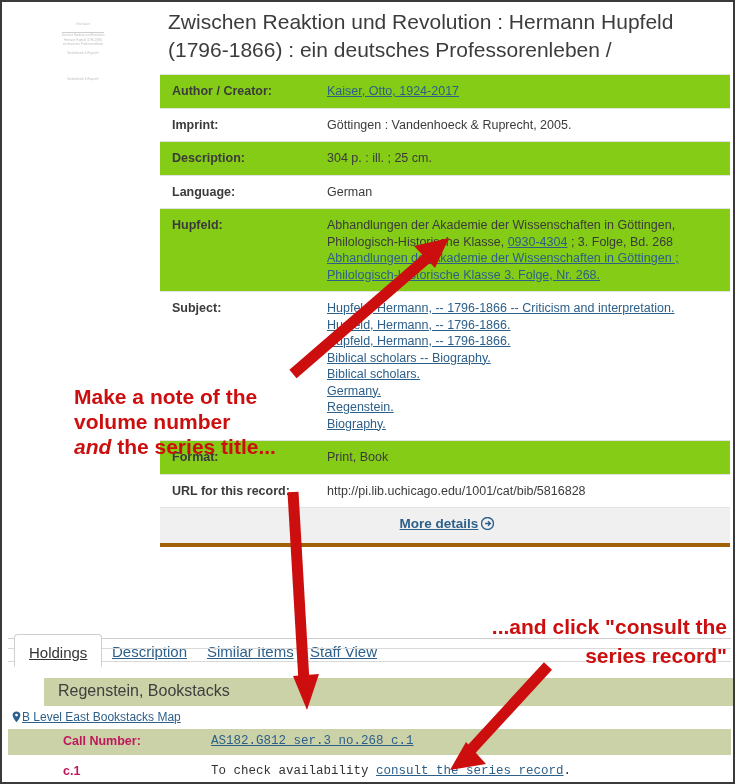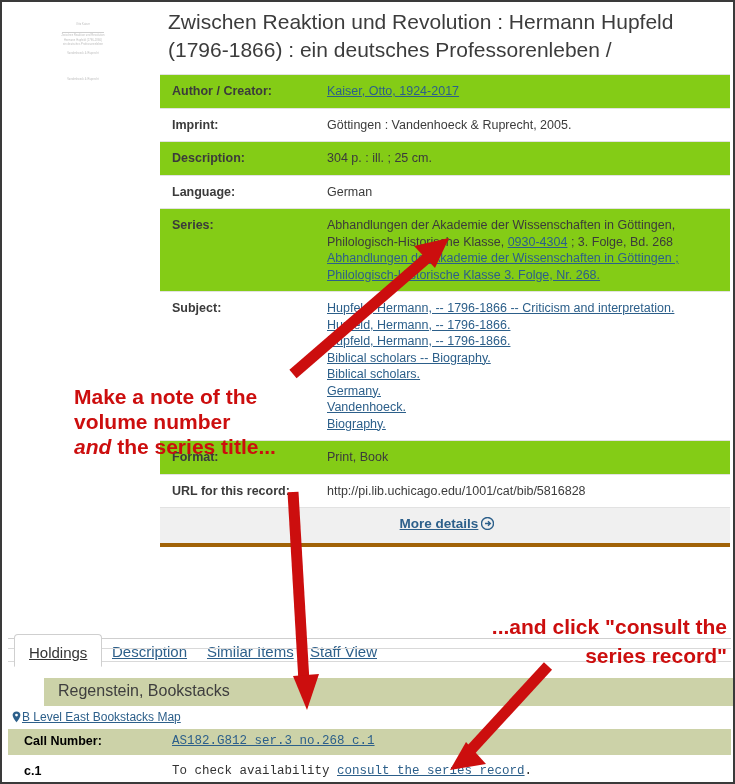--- a/index.html
+++ b/index.html
@@ -184,22 +184,23 @@
     font-size: 12.5px;
   }
   .hold-row.shade { background: #ccd2a8; }
   .hold-call { top: 727px; height: 26px; padding-top: 5px; }
   .hold-c1   { top: 757px; height: 26px; padding-top: 5px; background: #ffffff; }
   .hr-lbl {
     display: inline-block;
     width: 164px;
     padding-left: 16px;
     font-weight: bold;
-    color: #000000;
+    color: #be185d;
     vertical-align: top;
+    margin-left: 39px;
   }
   .hr-val { display: inline-block; color: #333; vertical-align: top; font-family: Liberation Mono, monospace; }
 
   
   .anno {
     position: absolute;
     color: #cc0e0e;
     font-weight: bold;
     font-family: "Liberation Sans", sans-serif;
   }
@@ -258,40 +259,40 @@
       <tr class="alt">
         <td class="lbl">Description:</td>
         <td class="val">304 p. : ill. ; 25 cm.</td>
       </tr>
       <tr class="plain">
         <td class="lbl">Language:</td>
         <td class="val">German</td>
       </tr>
 
       <tr class="alt">
-        <td class="lbl">Series:</td>
+        <td class="lbl">Hupfeld:</td>
         <td class="val">
           <span class="series-plain">Abhandlungen der Akademie der Wissenschaften in Göttingen, Philologisch-Historische Klasse,</span>
           <a class="lnk" href="#">0930-4304</a>
           <span class="series-plain">; 3. Folge, Bd. 268</span>
           <br>
           <a class="lnk" href="#">Abhandlungen der Akademie der Wissenschaften in Göttingen ; Philologisch-Historische Klasse 3. Folge, Nr. 268.</a>
         </td>
       </tr>
 
       <tr class="plain">
         <td class="lbl">Subject:</td>
         <td class="val">
           <a class="lnk" href="#">Hupfeld, Hermann, -- 1796-1866 -- Criticism and interpretation.</a><br>
           <a class="lnk" href="#">Hupfeld, Hermann, -- 1796-1866.</a><br>
           <a class="lnk" href="#">Hupfeld, Hermann, -- 1796-1866.</a><br>
           <a class="lnk" href="#">Biblical scholars -- Biography.</a><br>
           <a class="lnk" href="#">Biblical scholars.</a><br>
           <a class="lnk" href="#">Germany.</a><br>
-          <a class="lnk" href="#">Vandenhoeck.</a><br>
+          <a class="lnk" href="#">Regenstein.</a><br>
           <a class="lnk" href="#">Biography.</a>
         </td>
       </tr>
 
       <tr class="alt">
         <td class="lbl">Format:</td>
         <td class="val">Print,  Book</td>
       </tr>
       <tr class="plain">
         <td class="lbl">URL for this record:</td>

